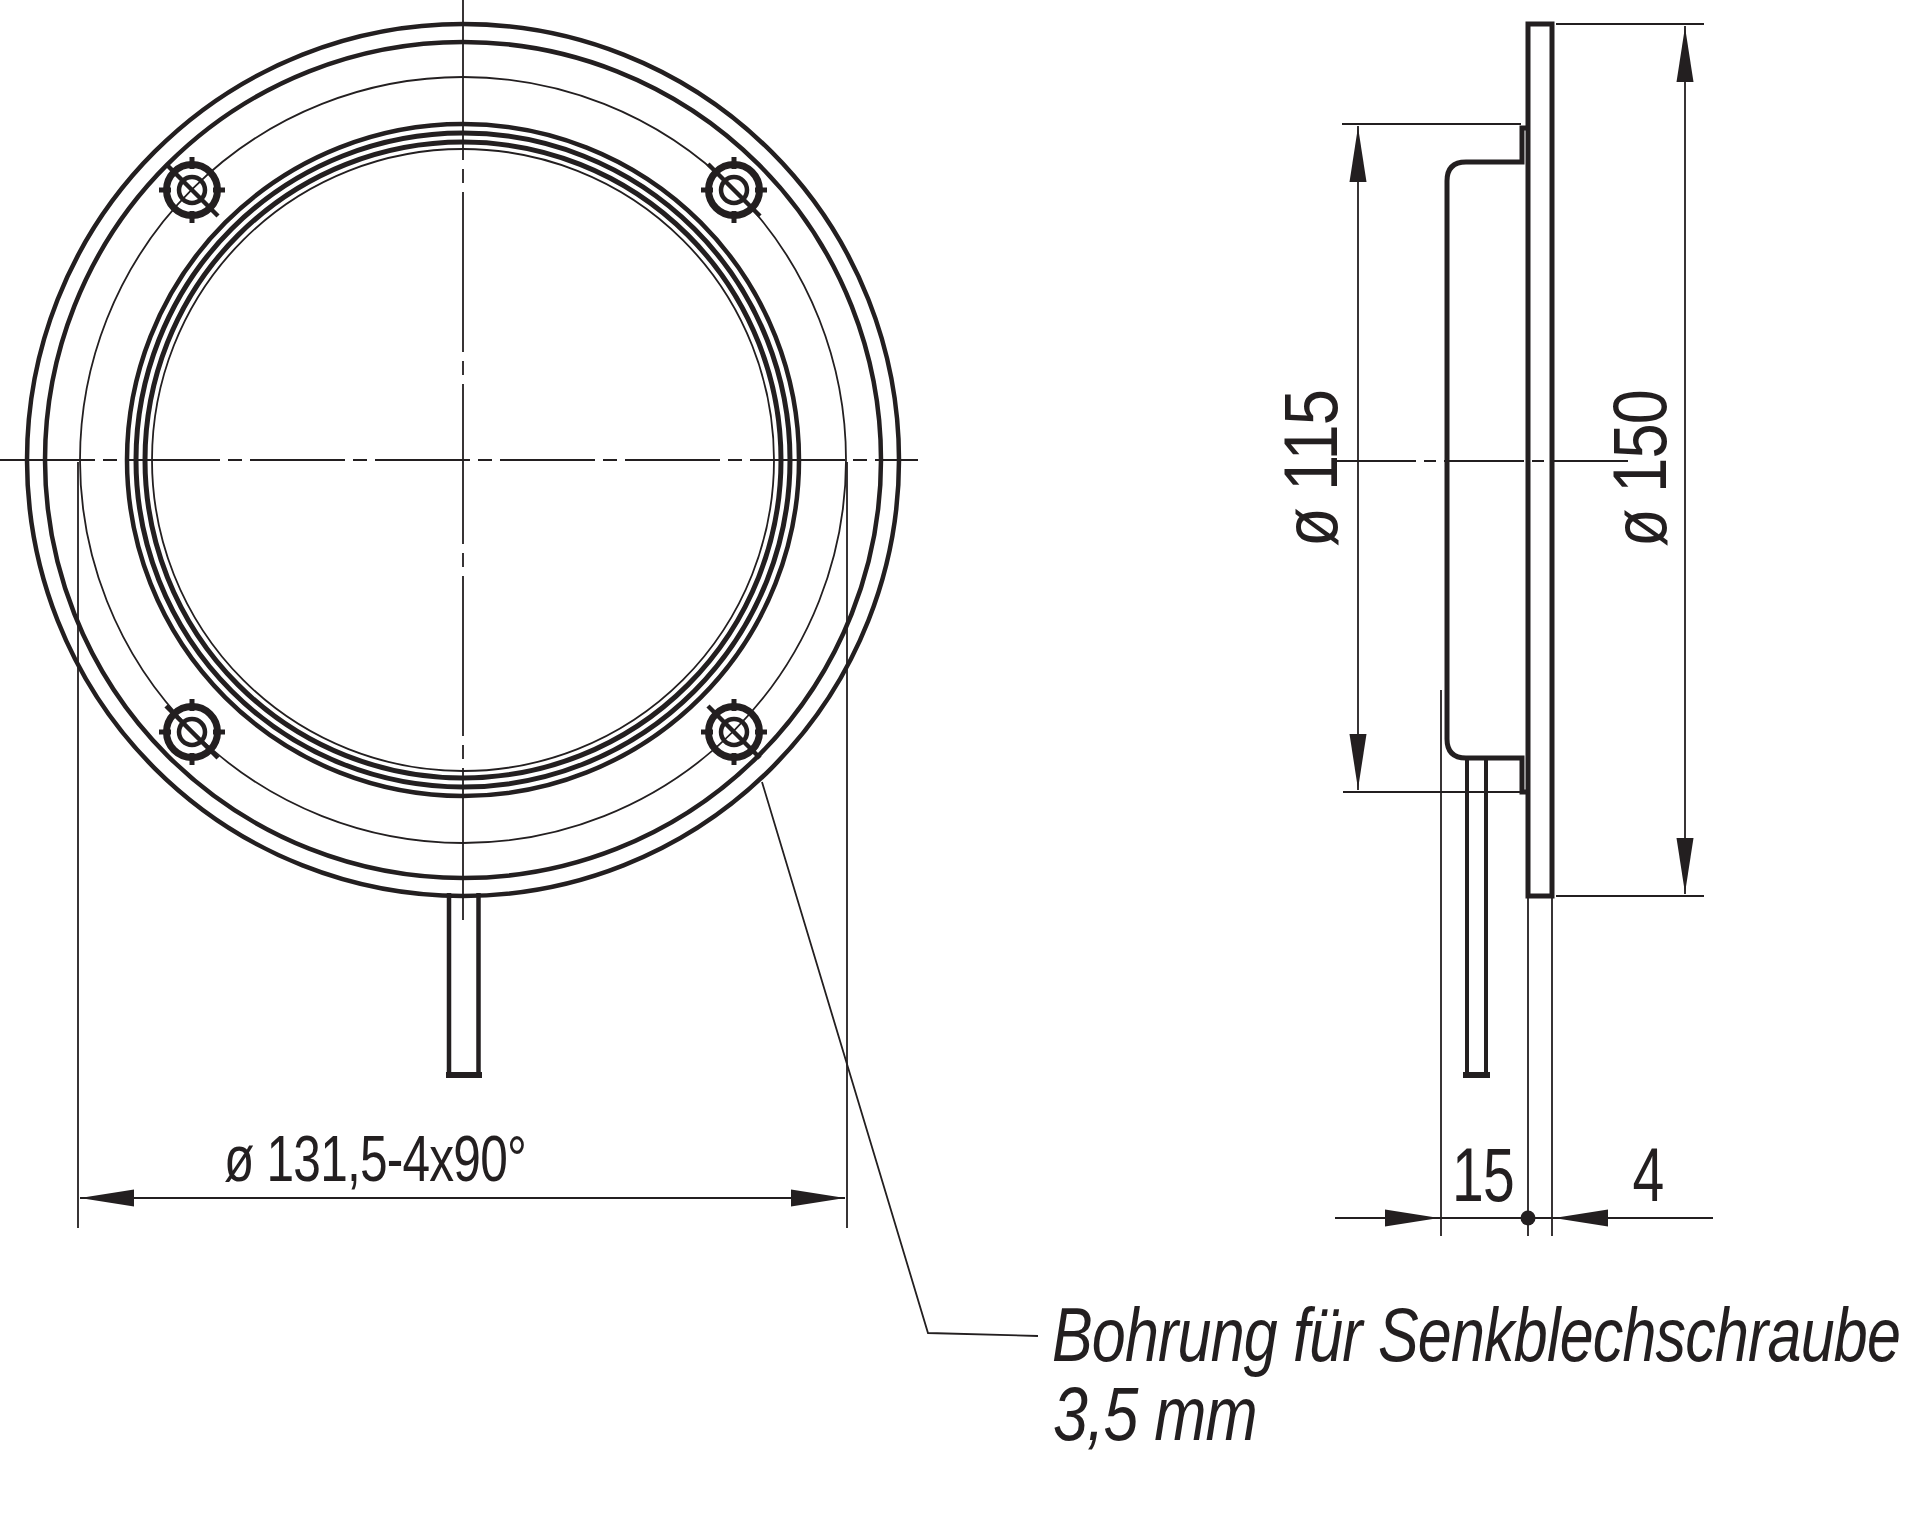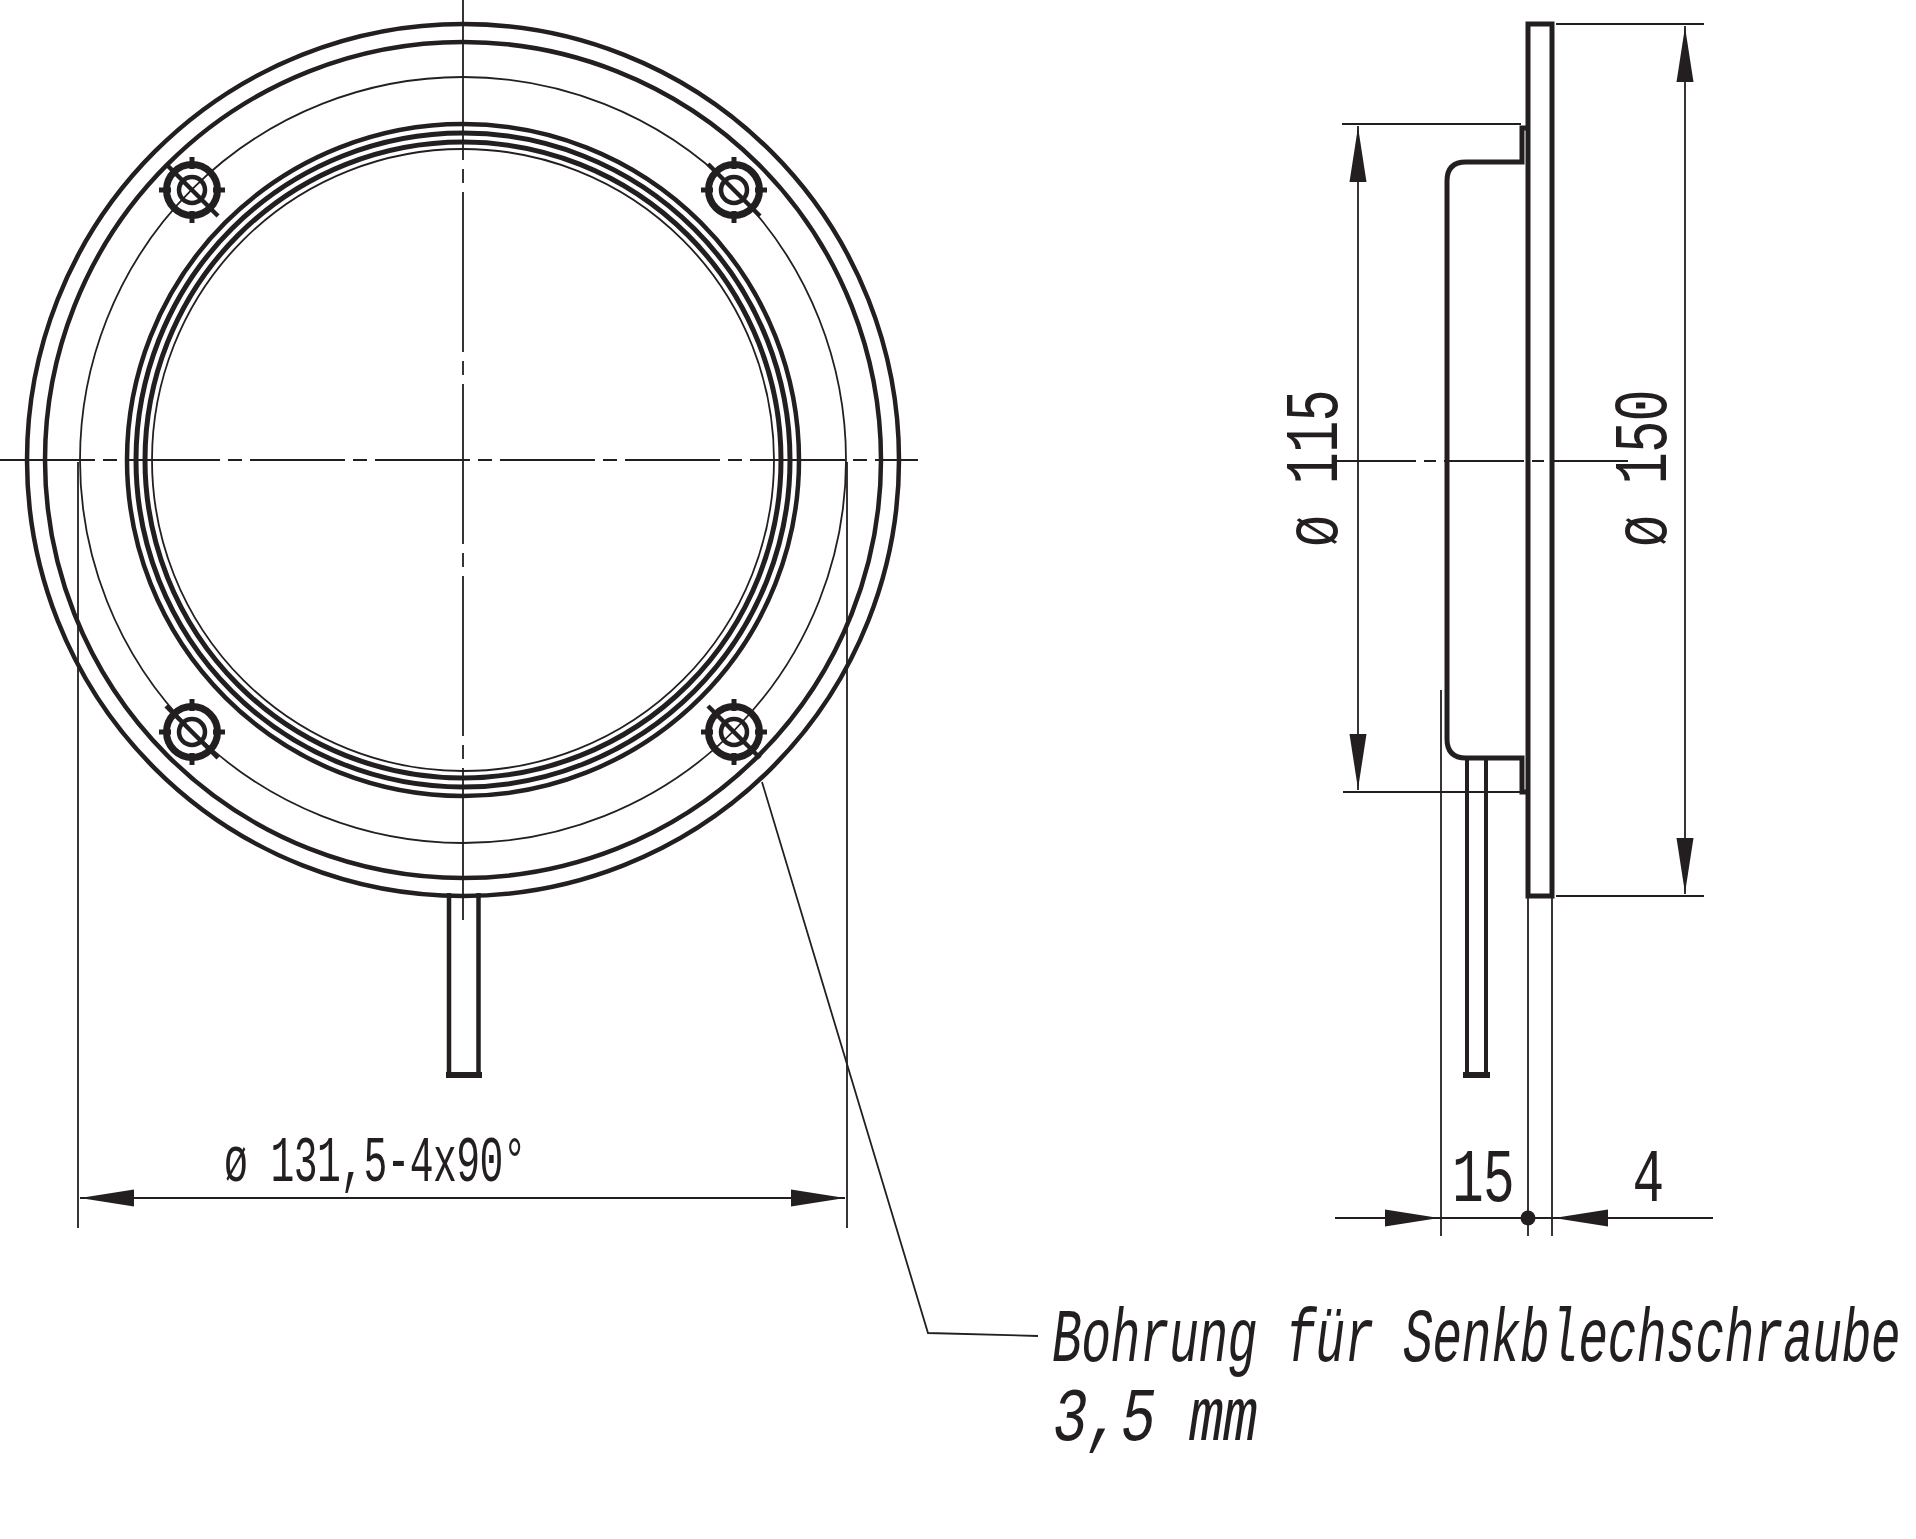--- a/index.html
+++ b/index.html
@@ -1,17 +1,17 @@
 <!DOCTYPE html>
 <html><head>
 <meta charset="utf-8">
 <style>
   html,body{margin:0;padding:0;background:#ffffff;}
   .sheet{position:relative;width:1916px;height:1539px;background:#ffffff;overflow:hidden;
-         font-family:Liberation Mono, monospace;}
+         font-family:Liberation Sans, sans-serif;}
   svg{display:block;}
   text{fill:#231f20;}
   .dim-text{font-size:64px;letter-spacing:-1px;}
   .dim-text-big{font-size:76px;letter-spacing:-1px;}
   .note-text{font-size:76px;font-style:italic;letter-spacing:-1px;}
 </style>
 </head>
 <body>
 
 <div class="sheet">

